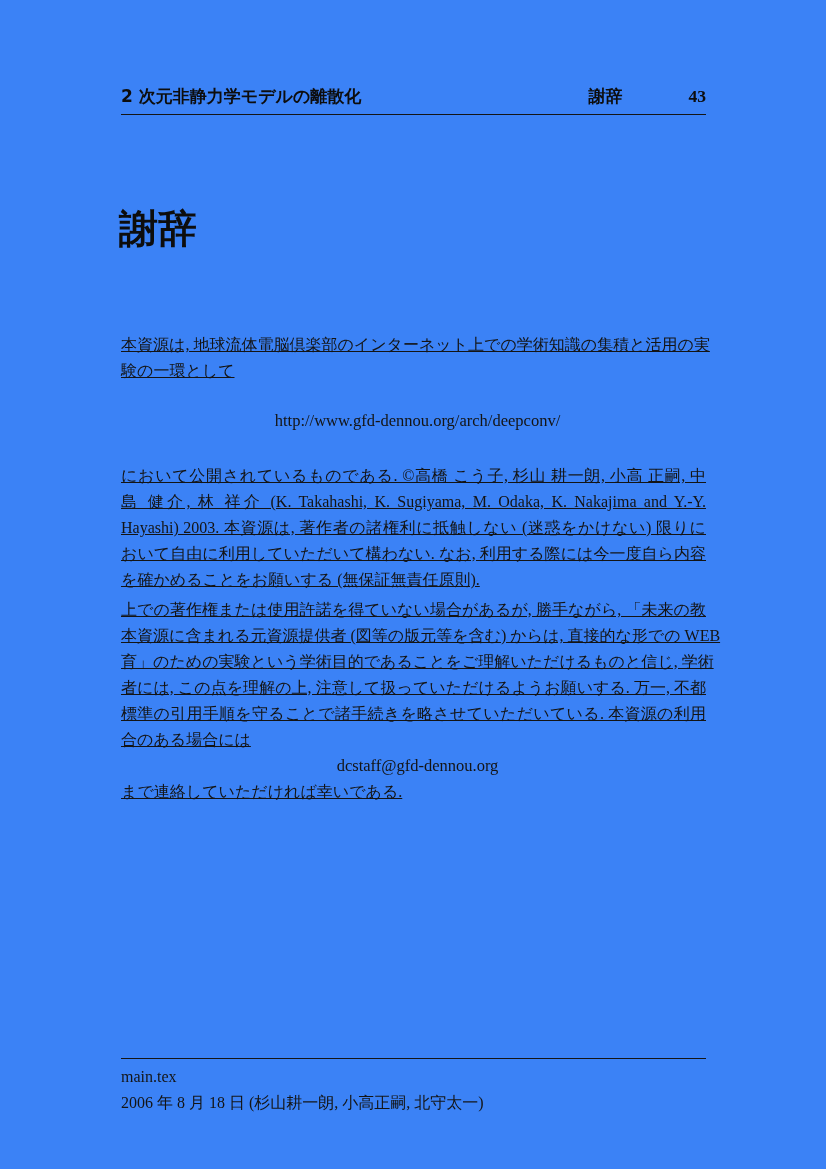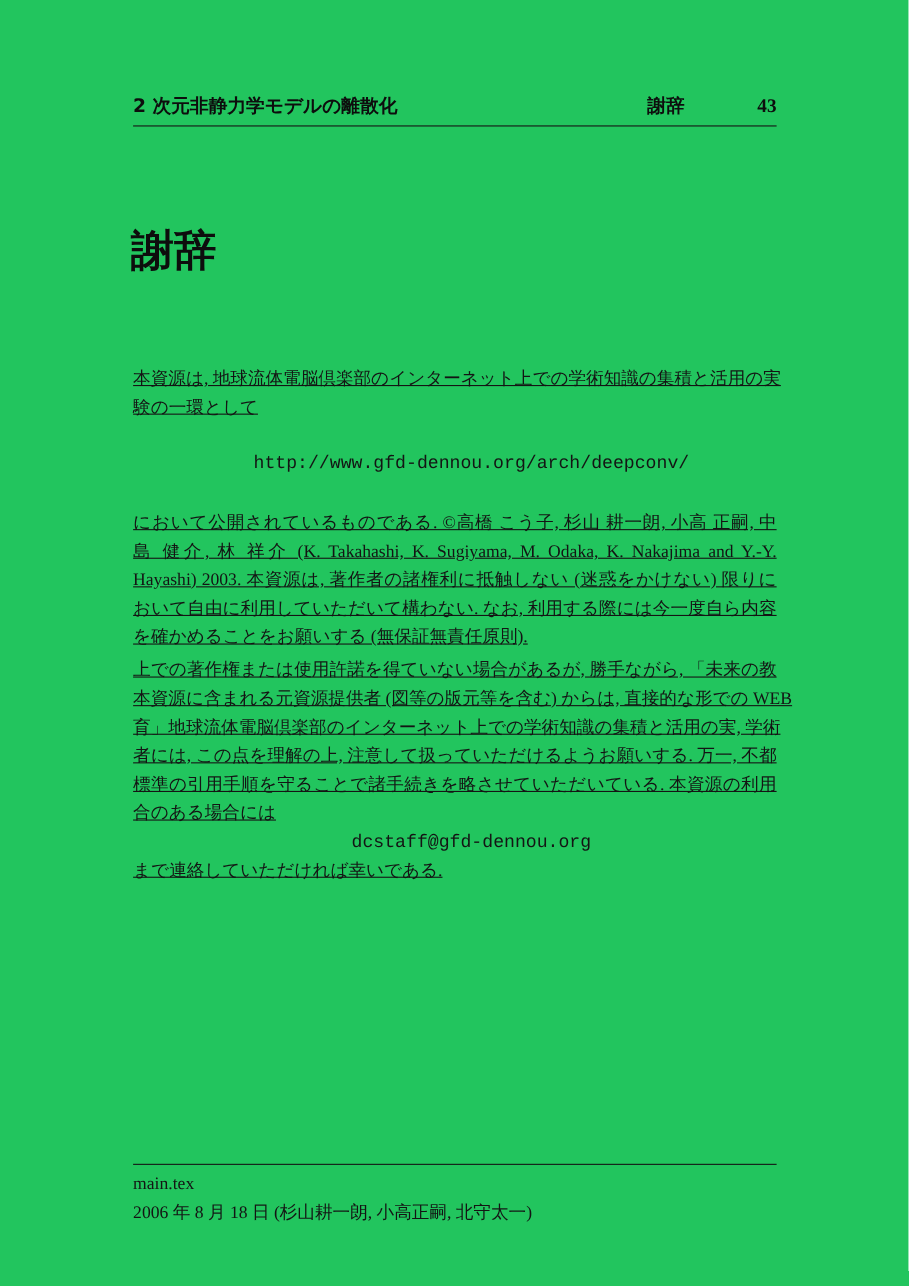--- a/index.html
+++ b/index.html
@@ -1,18 +1,18 @@
 <!DOCTYPE html>
 <html><head>
 <meta charset="utf-8">
 <style>
   html, body { margin:0; padding:0; background:#ffffff; }
   .page {
     position:relative; width:826px; height:1169px;
-    background:#22c55e; color:#111; overflow:hidden;
+    background:#3b82f6; color:#111; overflow:hidden;
   }
   .header {
     position:absolute; left:121px; top:86px; width:585px;
     display:flex; justify-content:space-between; align-items:baseline;
     font-family:"DejaVu Sans", sans-serif; font-weight:bold;
     font-size:17px; line-height:20px; color:#0d0d0d;
   }
   .h-right { display:flex; align-items:baseline; }
   .h-sec { font-family:"DejaVu Sans", sans-serif; font-weight:bold; }
   .h-num { font-family:"Liberation Serif", serif; font-weight:bold; margin-left:66px; font-size:17.5px; }
@@ -28,22 +28,22 @@
     font-family:"Liberation Serif", serif;
     font-size:16px; line-height:26px; color:#141414;text-decoration:underline;
   }
   .jline { text-align:justify; text-align-last:justify; white-space:nowrap; }
   .jline-last { text-align-last:left; }
   .p1 { top:332px; }
   .p2 { top:463px; }
   .p3 { top:597px; }
   .closing { top:779px; }
   .center-line {
-    position:absolute; left:136px; width:585px; text-align:center;
-    font-family:Liberation Mono, monospace; font-size:16.5px; line-height:26px; color:#141414;
+    position:absolute; left:125px; width:585px; text-align:center;
+    font-family:Liberation Serif, serif; font-size:16.5px; line-height:26px; color:#141414;
   }
   .url-line { top:408px; }
   .email-line { top:753px; }
   .footer-rule { top:1058px; }
   .footer {
     position:absolute; left:121px; top:1064px; width:585px;
     display:flex; justify-content:flex-start; align-items:baseline;
     font-family:"Liberation Serif", serif; font-size:16px; line-height:26px; color:#141414;flex-direction:column;
   }
 </style>
@@ -74,21 +74,21 @@
       <div class="jline">において公開されているものである. ©高橋 こう子, 杉山 耕一朗, 小高 正嗣, 中</div>
       <div class="jline">島 健介, 林 祥介 (K. Takahashi, K. Sugiyama, M. Odaka, K. Nakajima and Y.-Y.</div>
       <div class="jline">Hayashi) 2003.  本資源は, 著作者の諸権利に抵触しない (迷惑をかけない) 限りに</div>
       <div class="jline">おいて自由に利用していただいて構わない. なお, 利用する際には今一度自ら内容</div>
       <div class="jline jline-last">を確かめることをお願いする (無保証無責任原則).</div>
     </div>
 
   <div class="para p3">
       <div class="jline">上での著作権または使用許諾を得ていない場合があるが, 勝手ながら, 「未来の教</div>
       <div class="jline">本資源に含まれる元資源提供者 (図等の版元等を含む) からは, 直接的な形での WEB</div>
-      <div class="jline">育」地球流体電脳倶楽部のインターネット上での学術知識の集積と活用の実, 学術</div>
+      <div class="jline">育」のための実験という学術目的であることをご理解いただけるものと信じ, 学術</div>
       <div class="jline">者には, この点を理解の上, 注意して扱っていただけるようお願いする. 万一, 不都</div>
       <div class="jline">標準の引用手順を守ることで諸手続きを略させていただいている. 本資源の利用</div>
       <div class="jline jline-last">合のある場合には</div>
     </div>
 
   <div class="center-line email-line">dcstaff@gfd-dennou.org</div>
 
   <div class="para closing jline-last">まで連絡していただければ幸いである.</div>
 
   <div class="rule footer-rule"></div>

